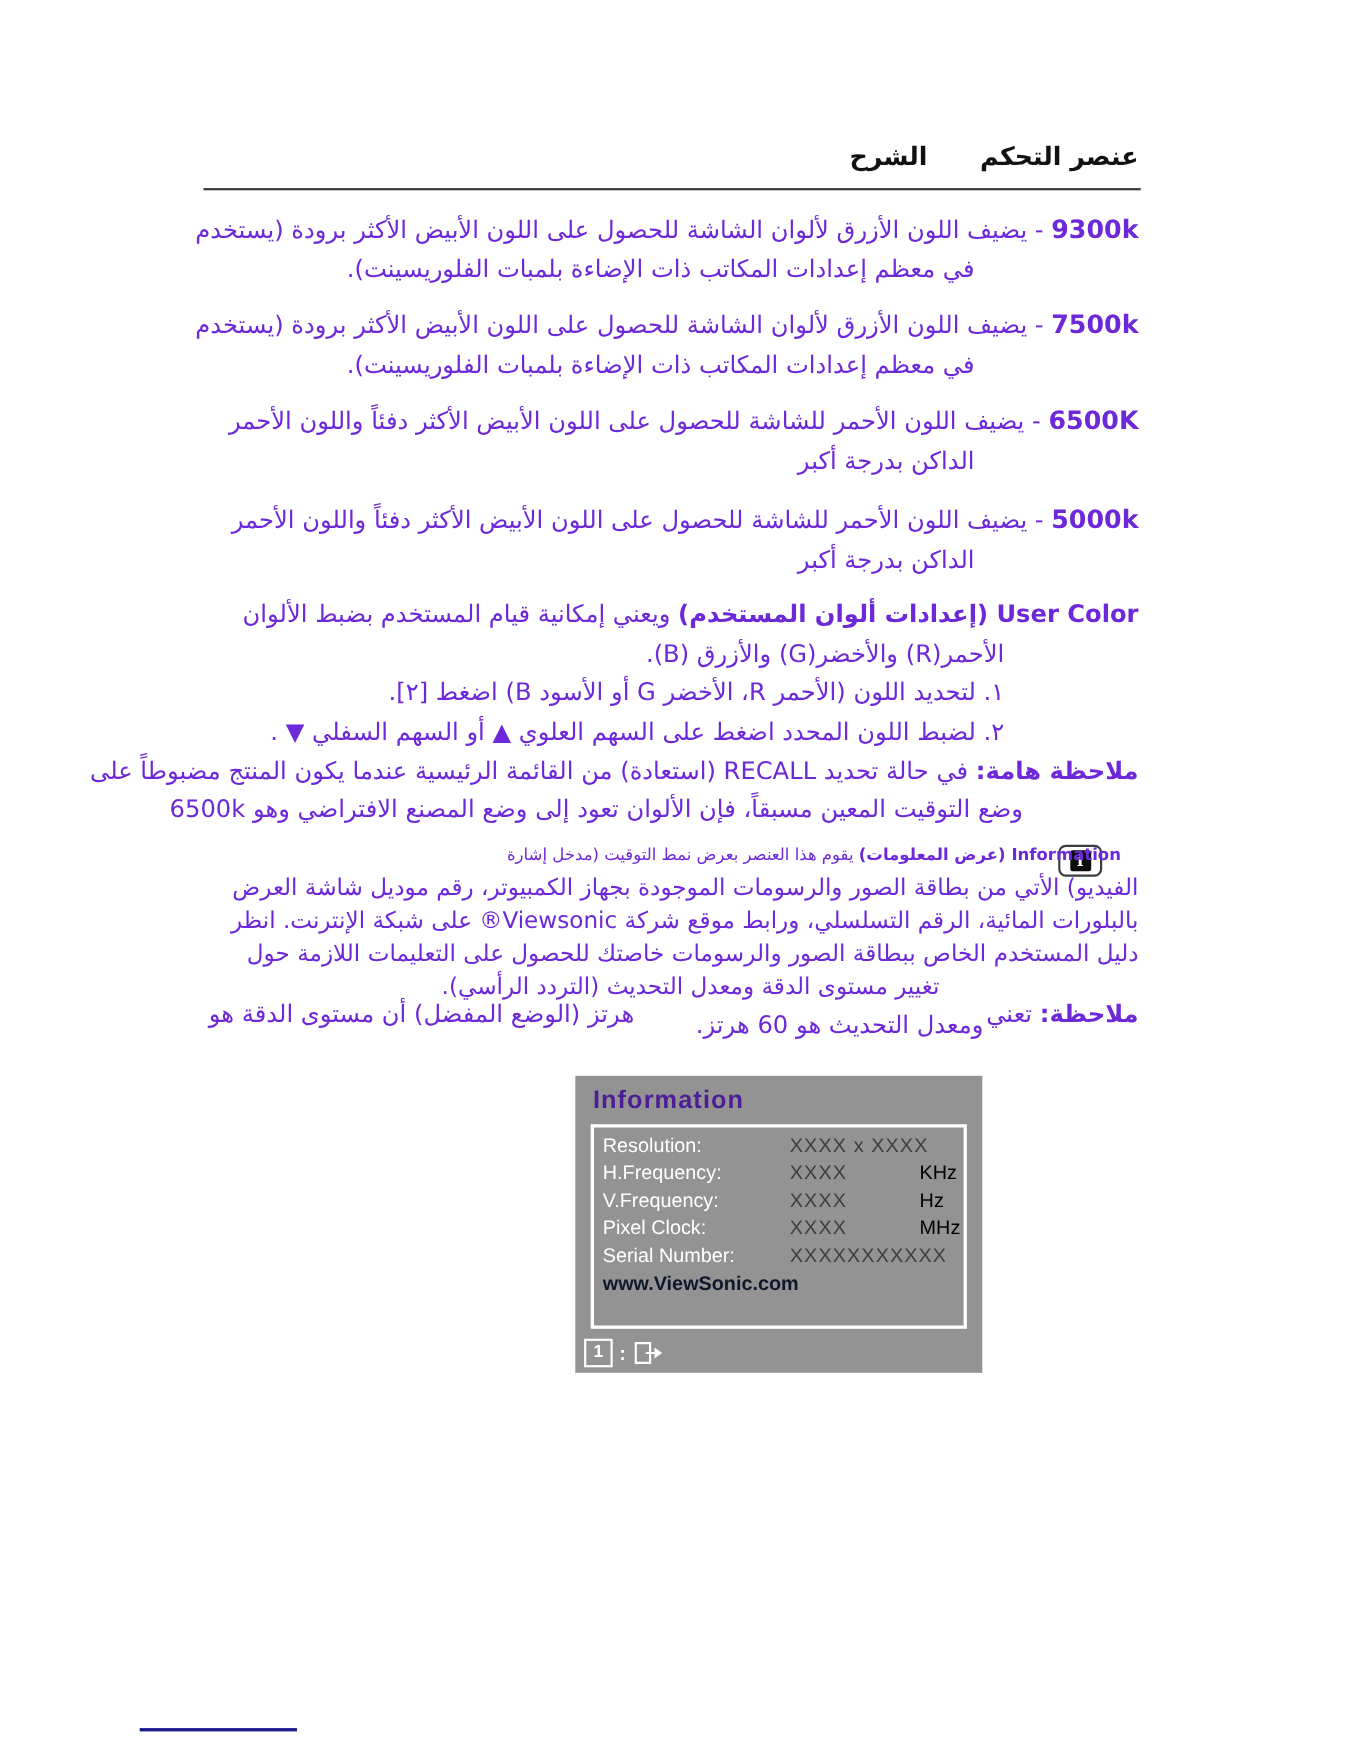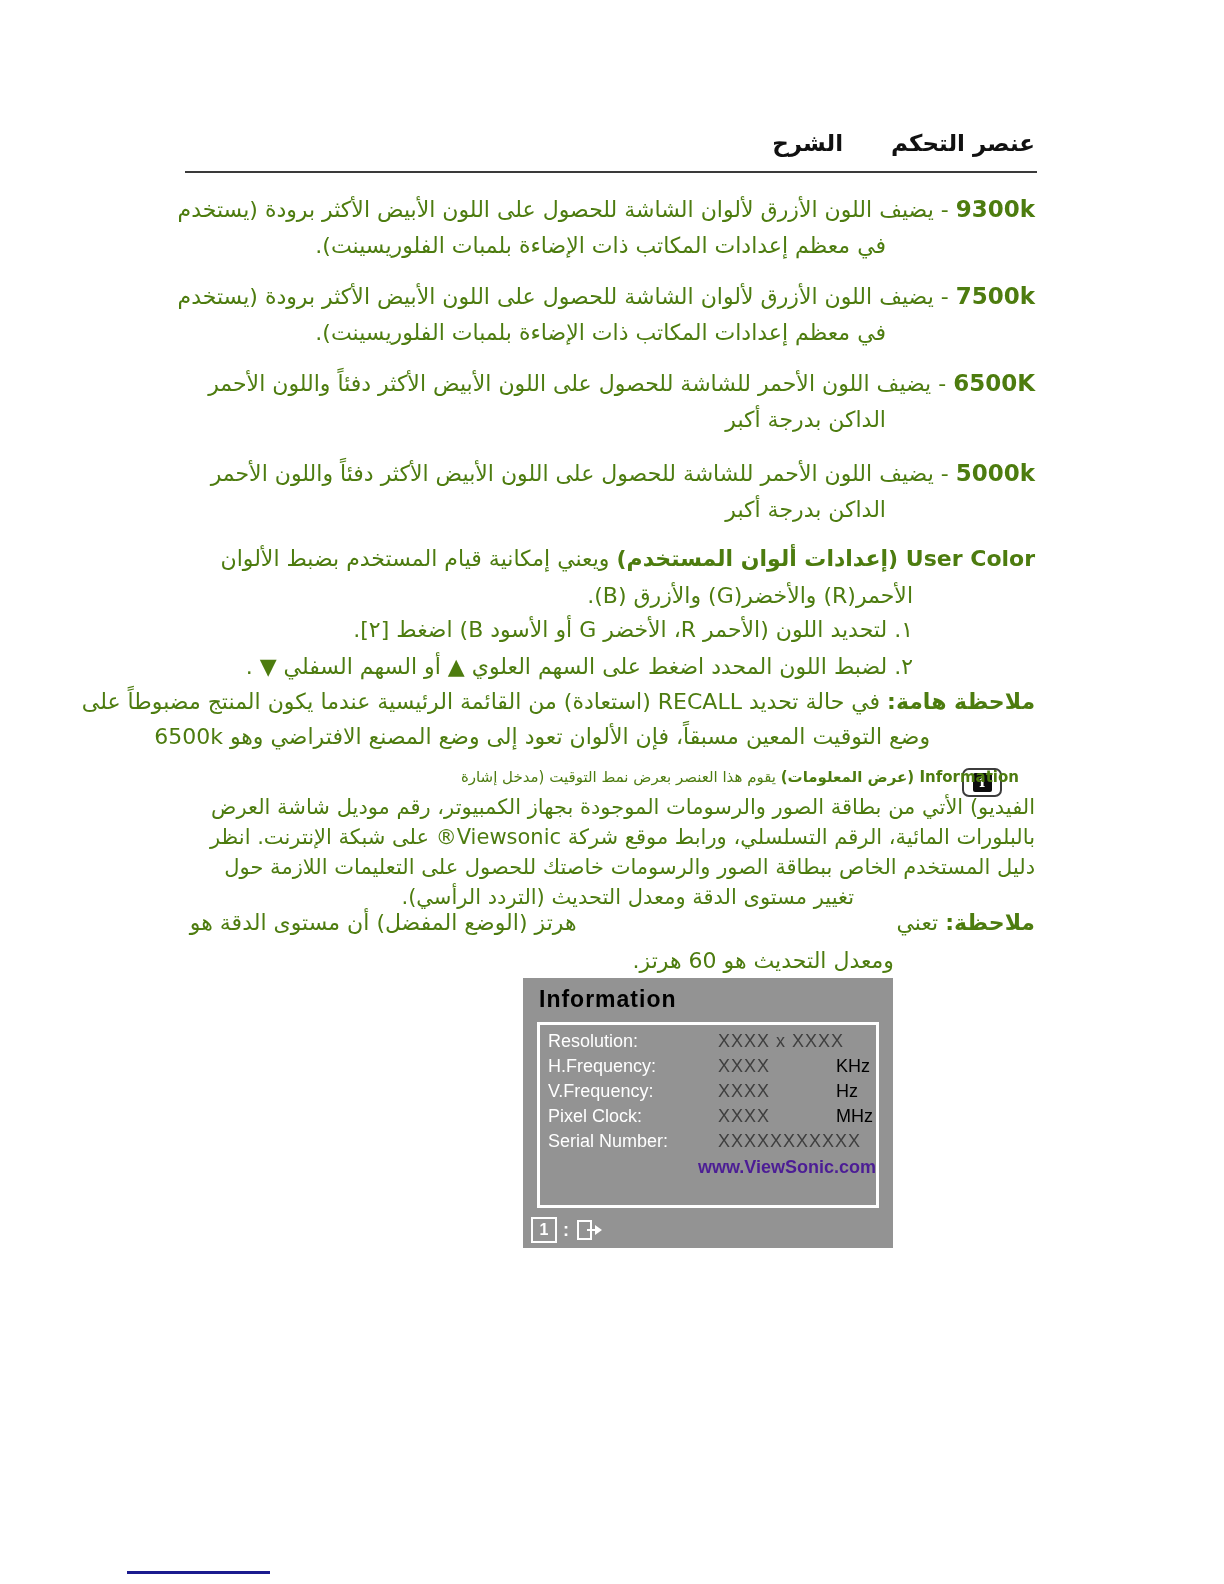--- a/index.html
+++ b/index.html
@@ -2,21 +2,21 @@
 <html><head>
 <meta charset="utf-8">
 <style>
   html,body{margin:0;padding:0;}
   body{
     width:1224px;height:1584px;position:relative;background:#ffffff;
     font-family:"DejaVu Sans",sans-serif;color:#141414;overflow:hidden;
   }
   .tline{
     position:absolute;direction:rtl;white-space:nowrap;
-    font-size:22px;line-height:26px;color:#4d7c0f;
+    font-size:22px;line-height:26px;color:#6d28d9;
   }
   .tline b{font-weight:bold;}
   .lead-num{font-size:23px;font-weight:bold;}
   
   #col-header{
     position:absolute;top:130px;right:189px;display:flex;direction:rtl;gap:48px;
     font-weight:bold;font-size:23px;color:#111;
   }
   #header-rule{position:absolute;top:171px;left:185px;width:852px;height:2px;background:#3a3a3a;}
   
@@ -31,31 +31,31 @@
     width:19px;height:19px;background:#0c0c0c;border-radius:2px;color:#fff;
     font-family:"DejaVu Serif",serif;font-weight:bold;font-size:15px;line-height:19px;
     text-align:center;
   }
   
   #osd{
     position:absolute;left:523px;top:978px;width:370px;height:270px;
     background:#939393;font-family:"Liberation Sans","DejaVu Sans",sans-serif;direction:ltr;
   }
   #osd .osd-title{
-    position:absolute;top:8px;left:16px;font-size:23px;font-weight:bold;color:#000000;letter-spacing:1px;
+    position:absolute;top:8px;left:16px;font-size:23px;font-weight:bold;color:#4c1d95;letter-spacing:1px;
   }
   #osd .inner{
     position:absolute;left:14px;right:14px;top:44px;height:186px;
     border:3px solid #ffffff;box-sizing:border-box;padding:4px 0 0 8px;
   }
   .osd-row{display:grid;grid-template-columns:170px 118px auto;font-weight:normal;font-size:18px;line-height:25px;white-space:nowrap;}
   .osd-label{color:#ffffff;}
   .osd-value{color:#3f3f3f;letter-spacing:1px;}
   .osd-unit{color:#000000;}
-  .osd-site{text-align:right;color:#4c1d95;font-weight:bold;font-size:18px;line-height:26px;}
+  .osd-site{text-align:left;color:#0f172a;font-weight:bold;font-size:18px;line-height:26px;}
   #osd .hotkey-row{position:absolute;left:8px;bottom:5px;display:flex;align-items:center;gap:6px;}
   .hotkey-box{
     width:22px;height:22px;border:2px solid #fff;box-sizing:content-box;color:#fff;font-weight:bold;
     font-size:16px;display:flex;align-items:center;justify-content:center;background:transparent;
   }
   .hotkey-colon{color:#fff;font-weight:bold;font-size:18px;}
   
   #footer-line{position:absolute;left:127px;top:1571px;width:143px;height:3px;background:#1b1b8f;}
 </style>
 </head>
@@ -108,21 +108,21 @@
   <b>Information (عرض المعلومات)</b><span> يقوم هذا العنصر بعرض نمط التوقيت (مدخل إشارة</span>
 </div>
 <div class="tline" style="top:794px;right:189px;font-size:21px;">الفيديو) الأتي من بطاقة الصور والرسومات الموجودة بجهاز الكمبيوتر، رقم موديل شاشة العرض</div>
 <div class="tline" style="top:824px;right:189px;font-size:21px;">بالبلورات المائية، الرقم التسلسلي، ورابط موقع شركة Viewsonic® على شبكة الإنترنت. انظر</div>
 <div class="tline" style="top:854px;right:189px;font-size:21px;">دليل المستخدم الخاص ببطاقة الصور والرسومات خاصتك للحصول على التعليمات اللازمة حول</div>
 <div class="tline" style="top:884px;right:370px;font-size:21px;">تغيير مستوى الدقة ومعدل التحديث (التردد الرأسي).</div>
 
 <div class="tline" style="top:910px;right:189px;">
   <b>ملاحظة:</b><span> تعني</span><span class="blank"></span><span>هرتز (الوضع المفضل) أن مستوى الدقة هو</span>
 </div>
-<div class="tline" style="top:920px;right:330px;margin-top:28px;">ومعدل التحديث هو 60 هرتز.</div>
+<div class="tline" style="top:920px;right:330px;">ومعدل التحديث هو 60 هرتز.</div>
 
 <div id="osd">
   <div class="osd-title">Information</div>
   <div class="inner">
     <div class="osd-row">
       <span class="osd-label">Resolution:</span>
       <span class="osd-value">XXXX x XXXX</span>
       <span class="osd-unit"></span>
     </div>
     <div class="osd-row">

